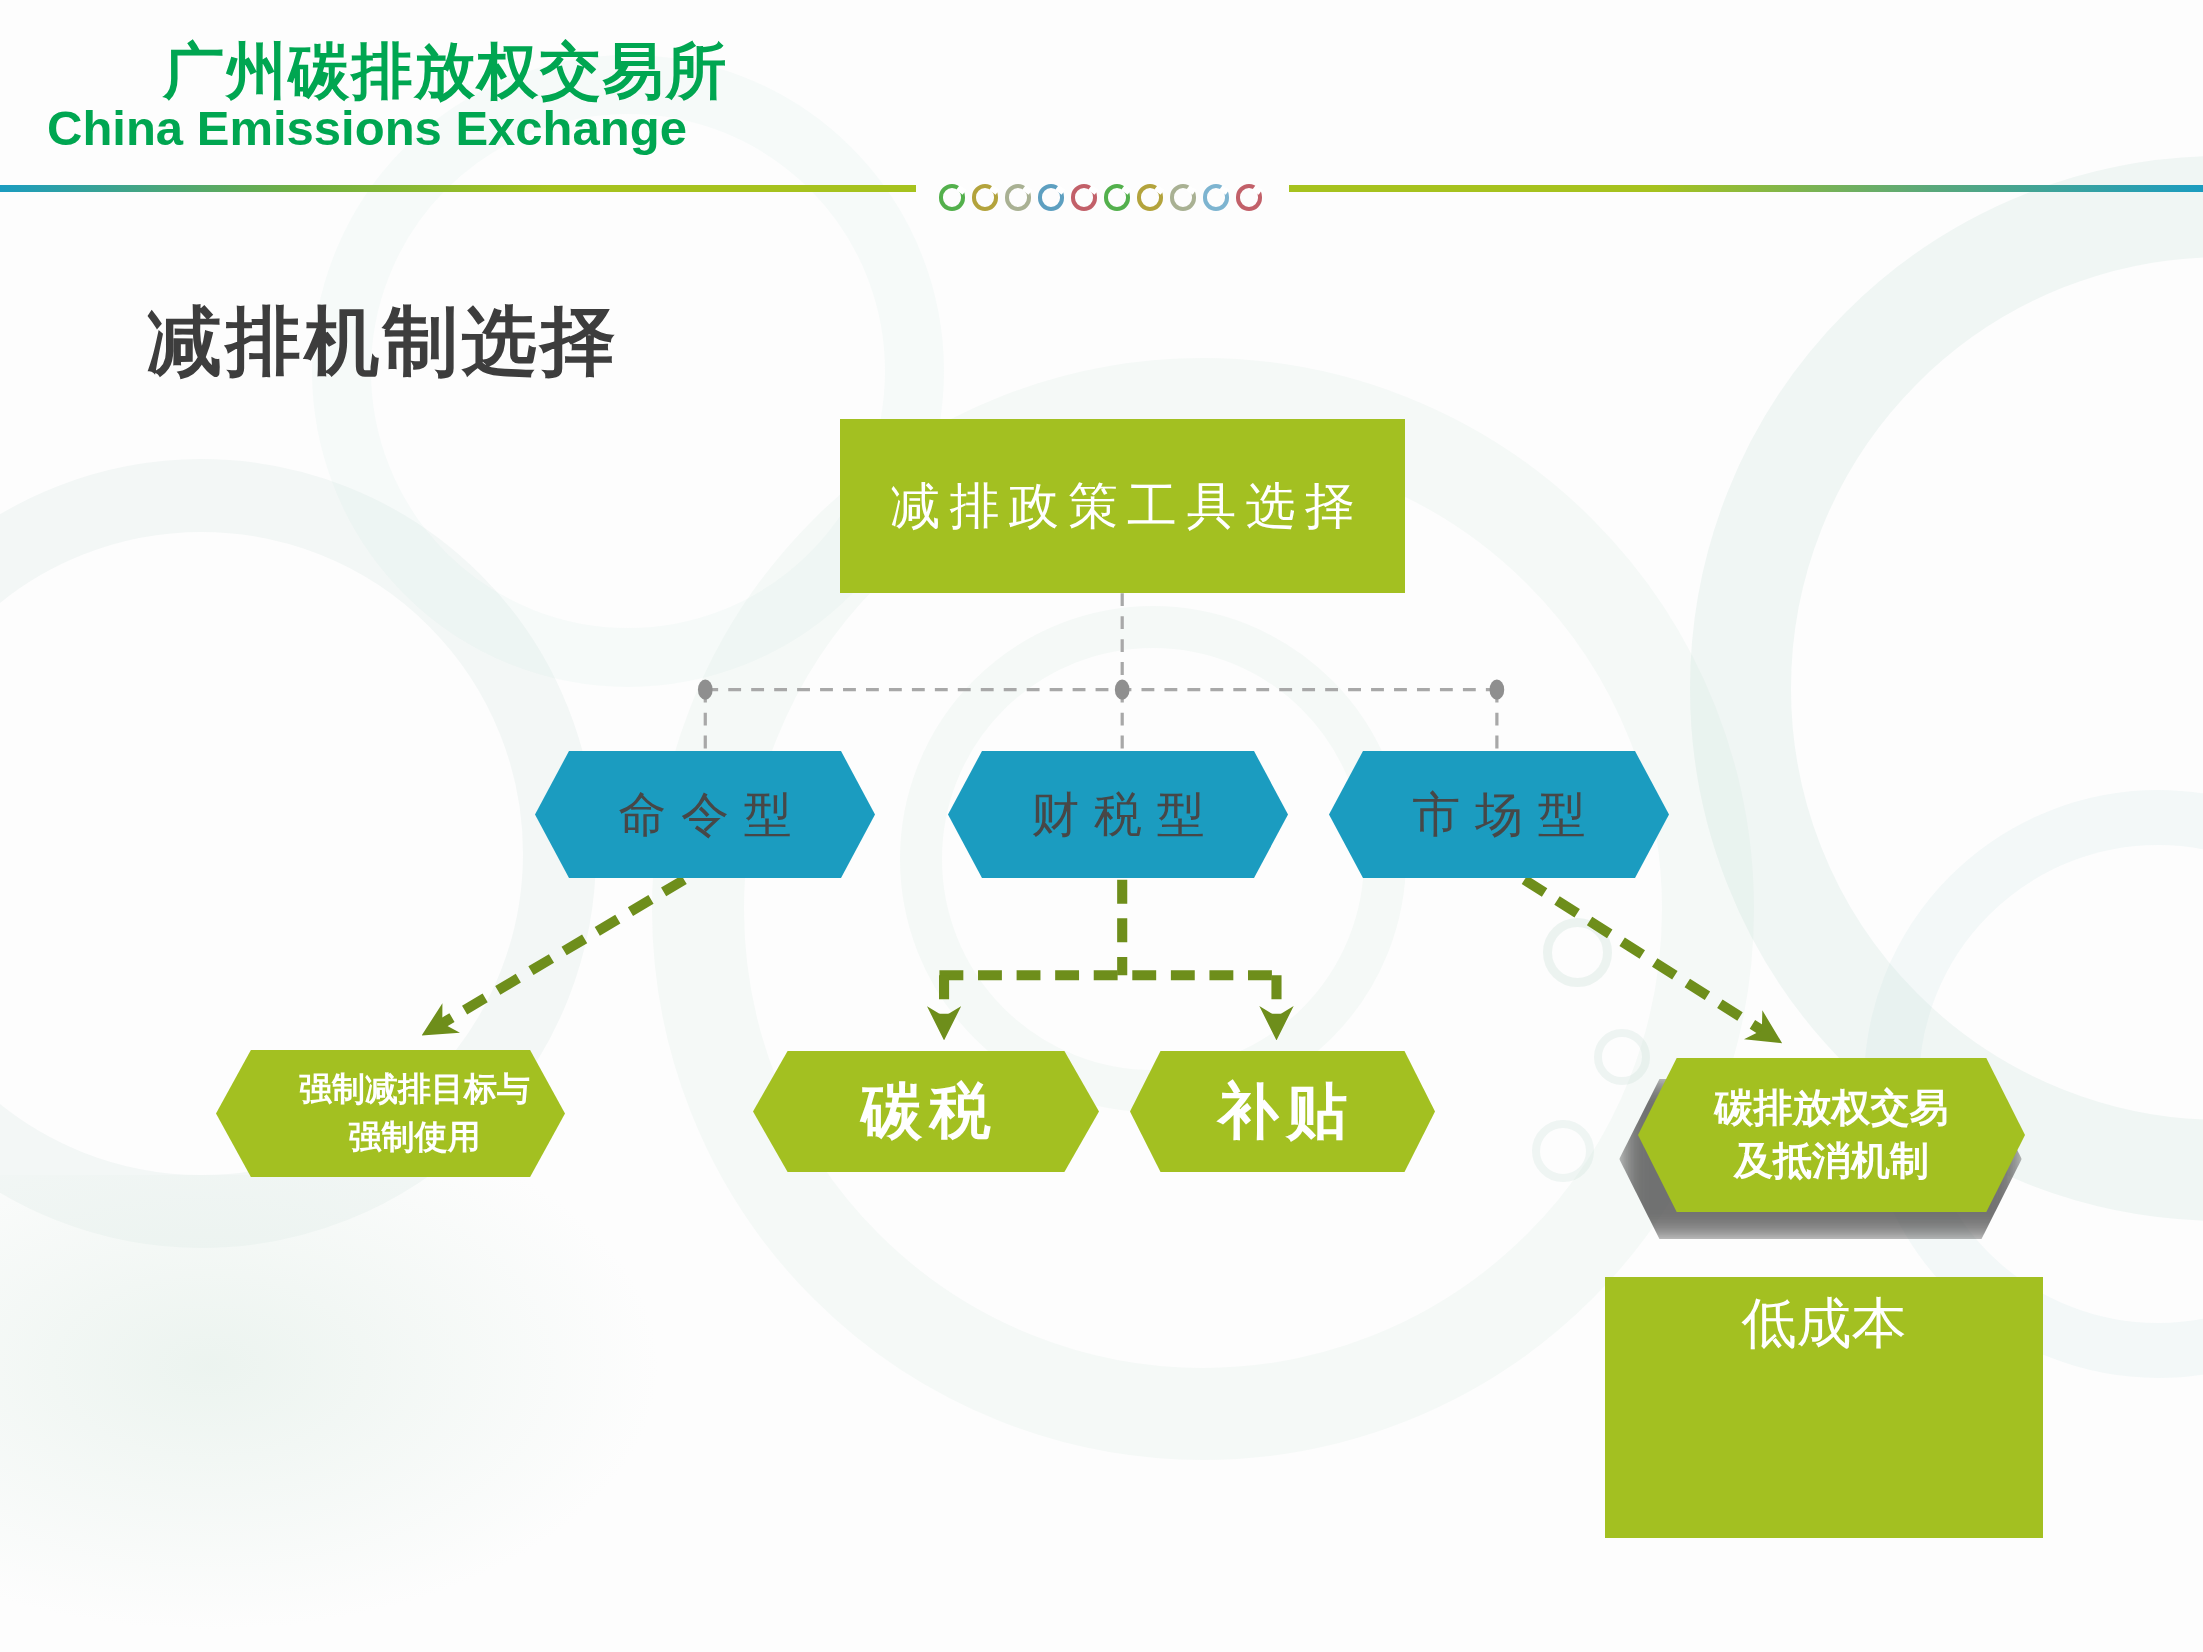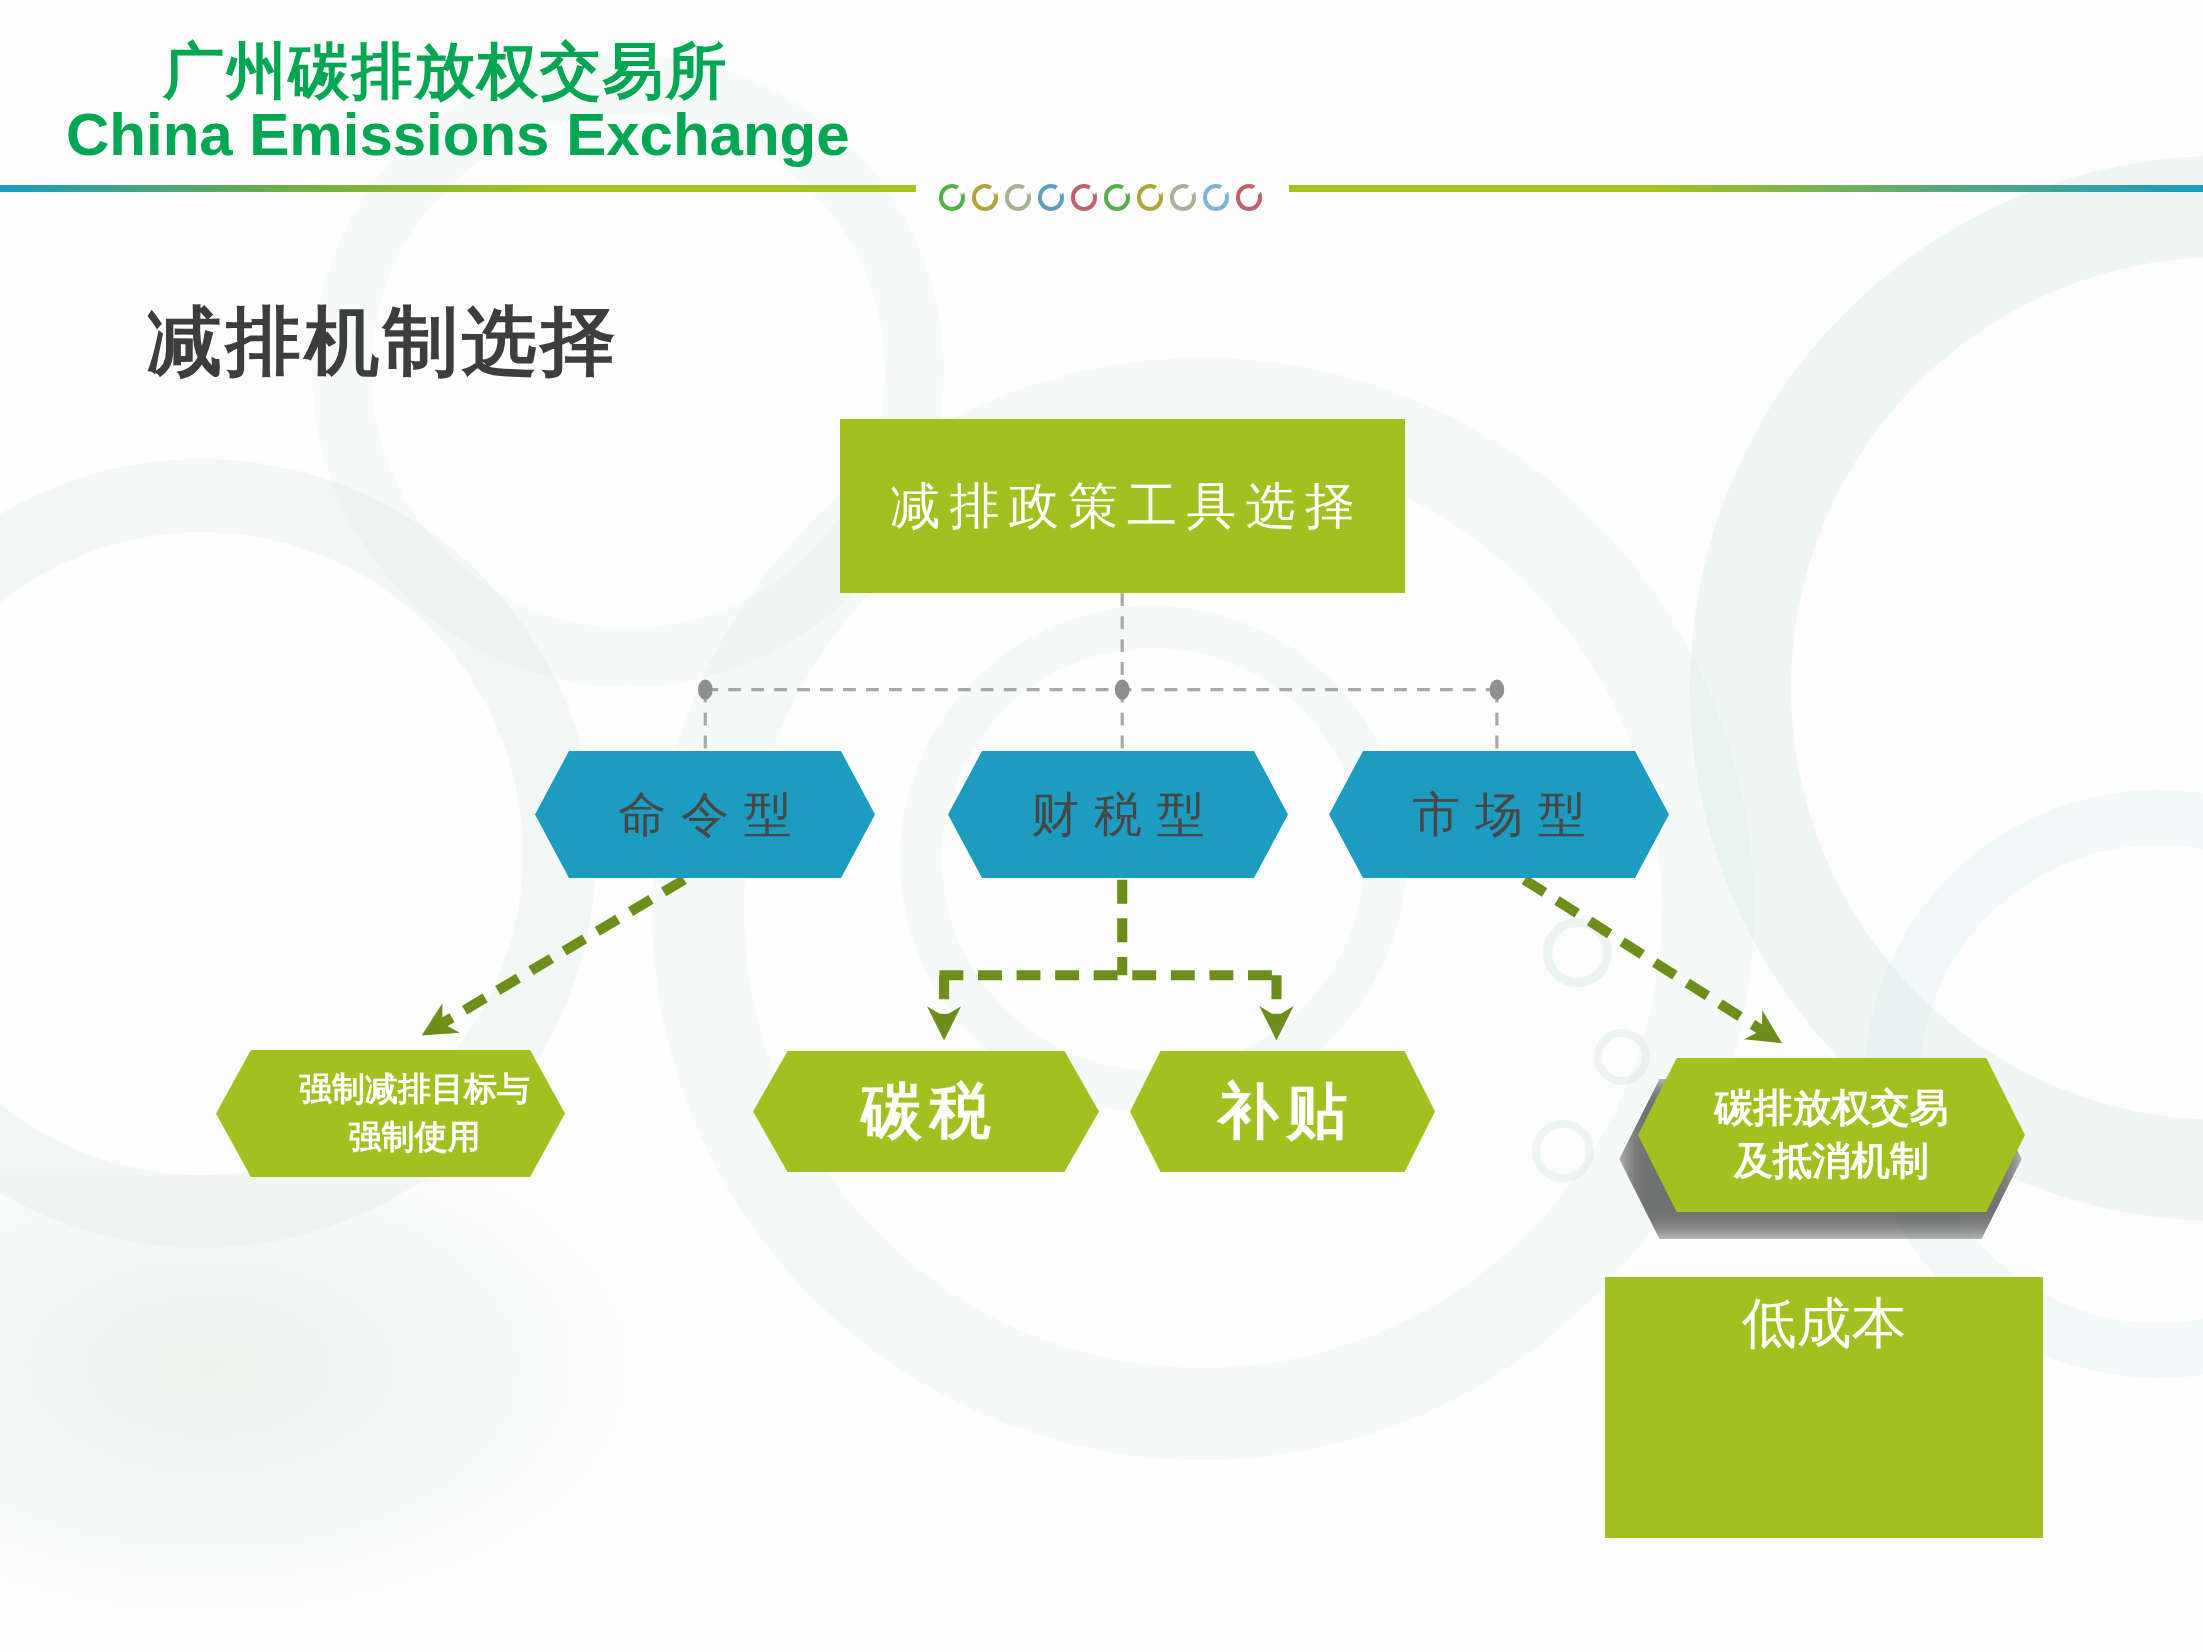--- a/index.html
+++ b/index.html
@@ -23,22 +23,22 @@
   .bg-ring{position:absolute;border-radius:50%;pointer-events:none;}
   .bg-wash{position:absolute;pointer-events:none;}
 
   
   .logo-cn{
     position:absolute;left:163px;top:39px;
     font-size:61px;font-weight:bold;color:var(--brand-green);
     letter-spacing:1.8px;line-height:1.05;
   }
   .logo-en{
-    position:absolute;left:66px;top:103px;
-    font-size:60px;font-weight:bold;color:var(--brand-green);
+    position:absolute;left:47px;top:103px;
+    font-size:49px;font-weight:bold;color:var(--brand-green);
     line-height:1.05;
   }
   .divider{position:absolute;top:185px;height:7.3px;}
   .divider.left{left:0;width:916px;
     background:linear-gradient(90deg,var(--hex-blue) 0%, #6fae43 32%, var(--divider-green) 60%);}
   .divider.right{left:1289px;width:915px;
     background:linear-gradient(90deg,var(--divider-green) 40%, #5aa87a 70%, var(--hex-blue) 100%);}
   .rings-row{
     position:absolute;left:939px;top:179px;width:323px;height:37px;
     display:flex;gap:4.6px;align-items:center;justify-content:space-between;

